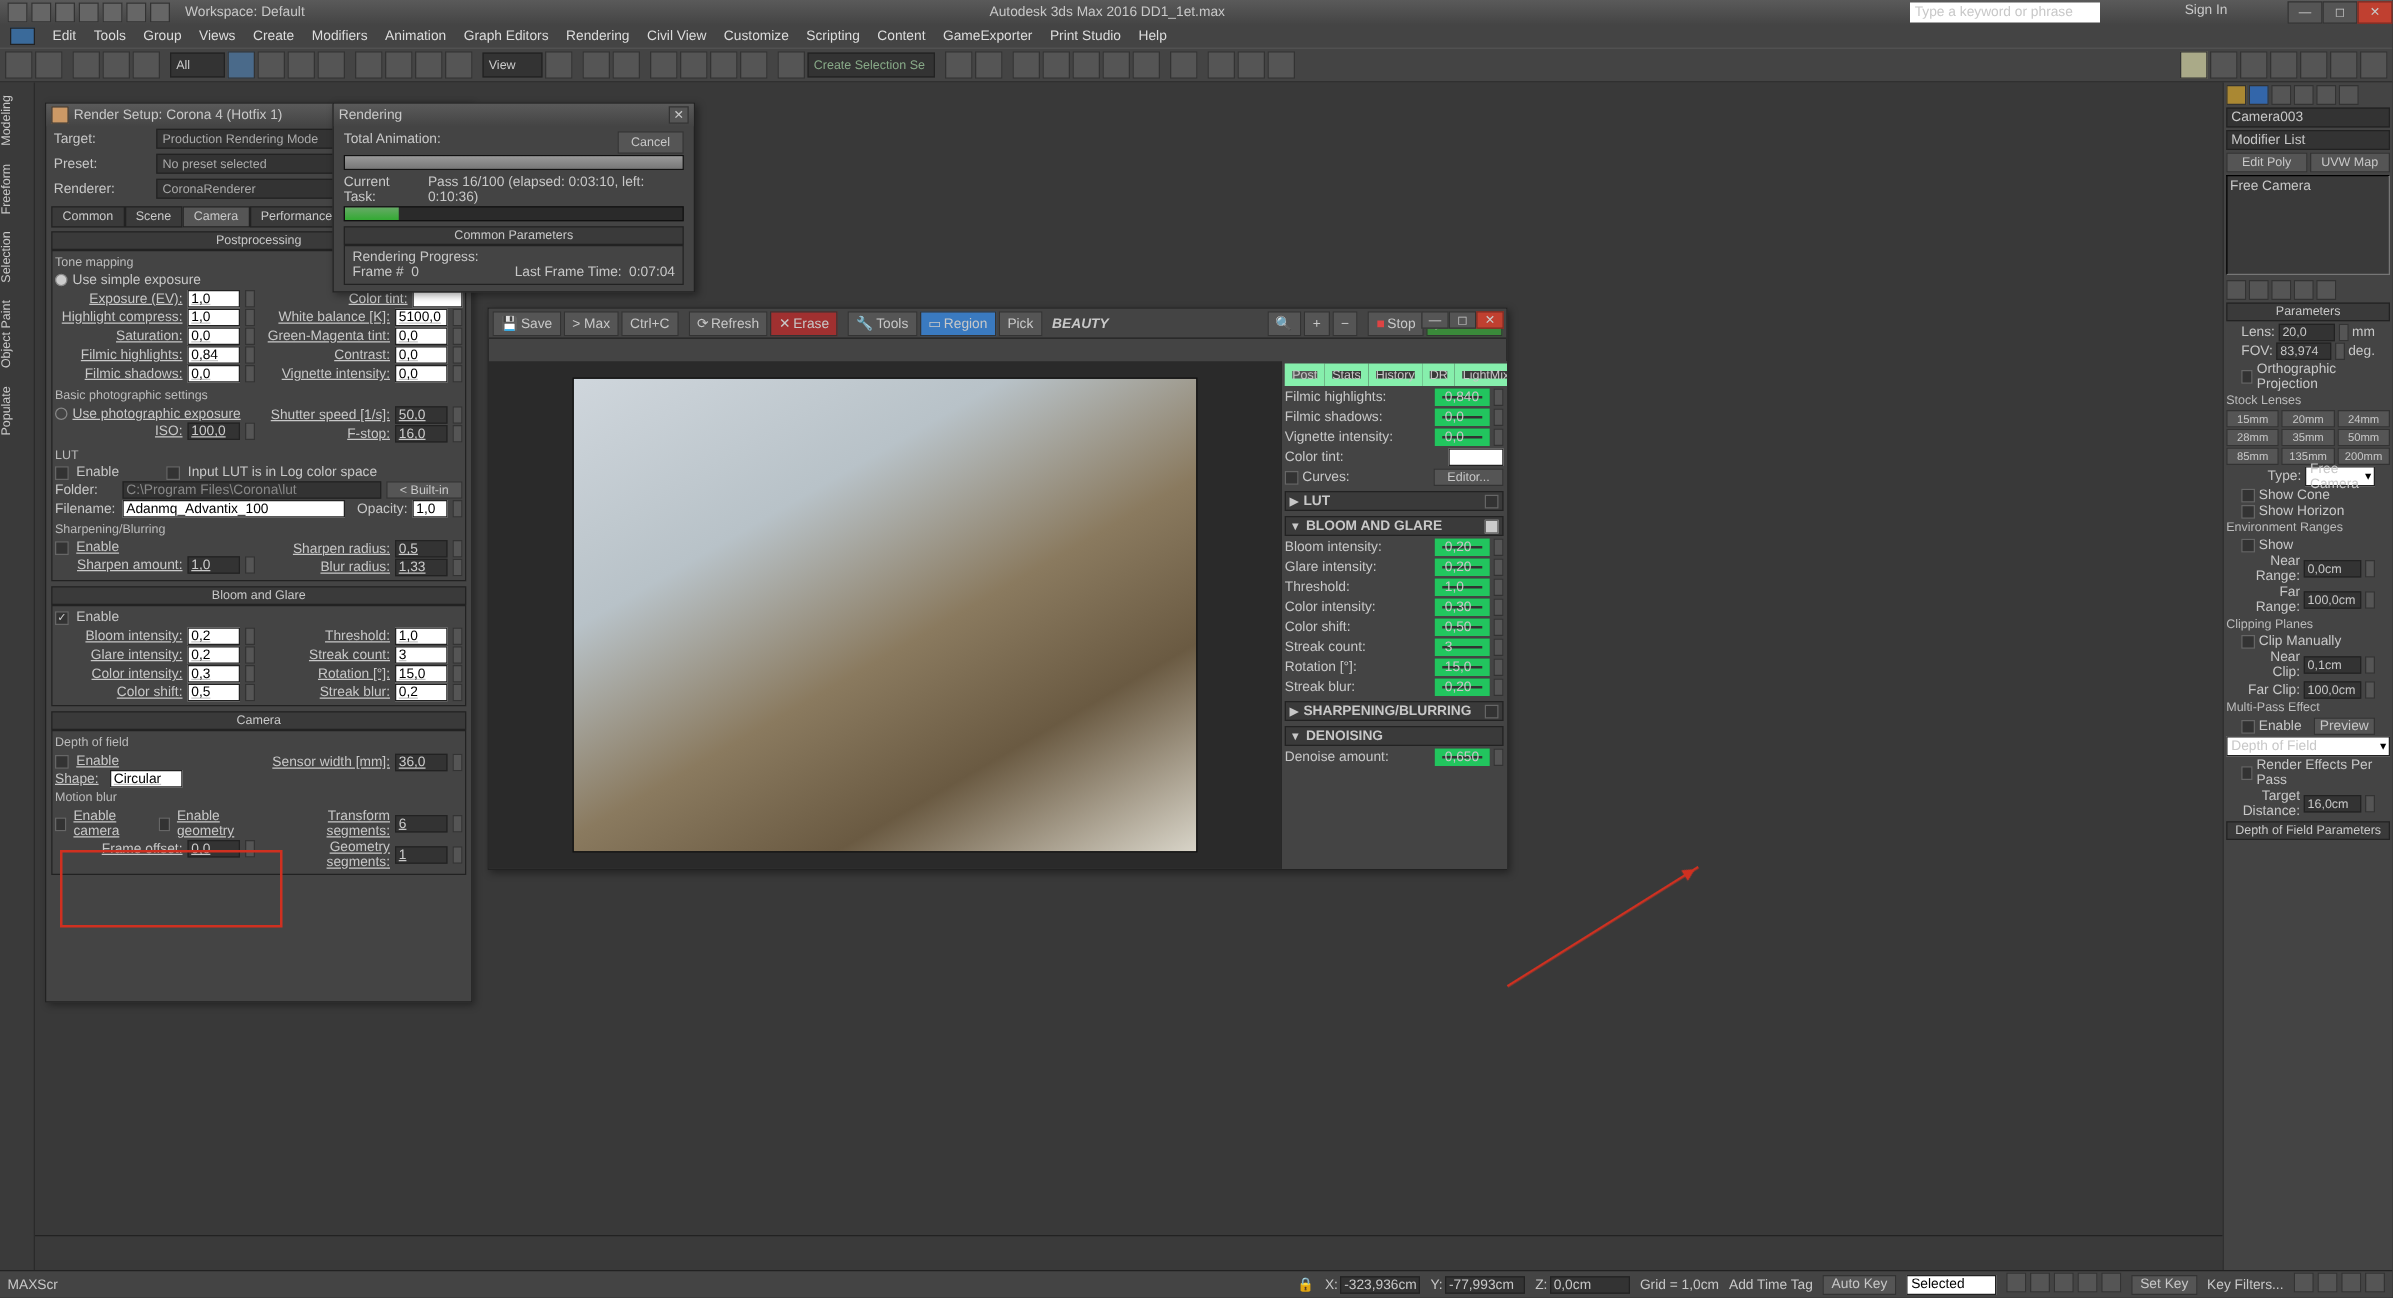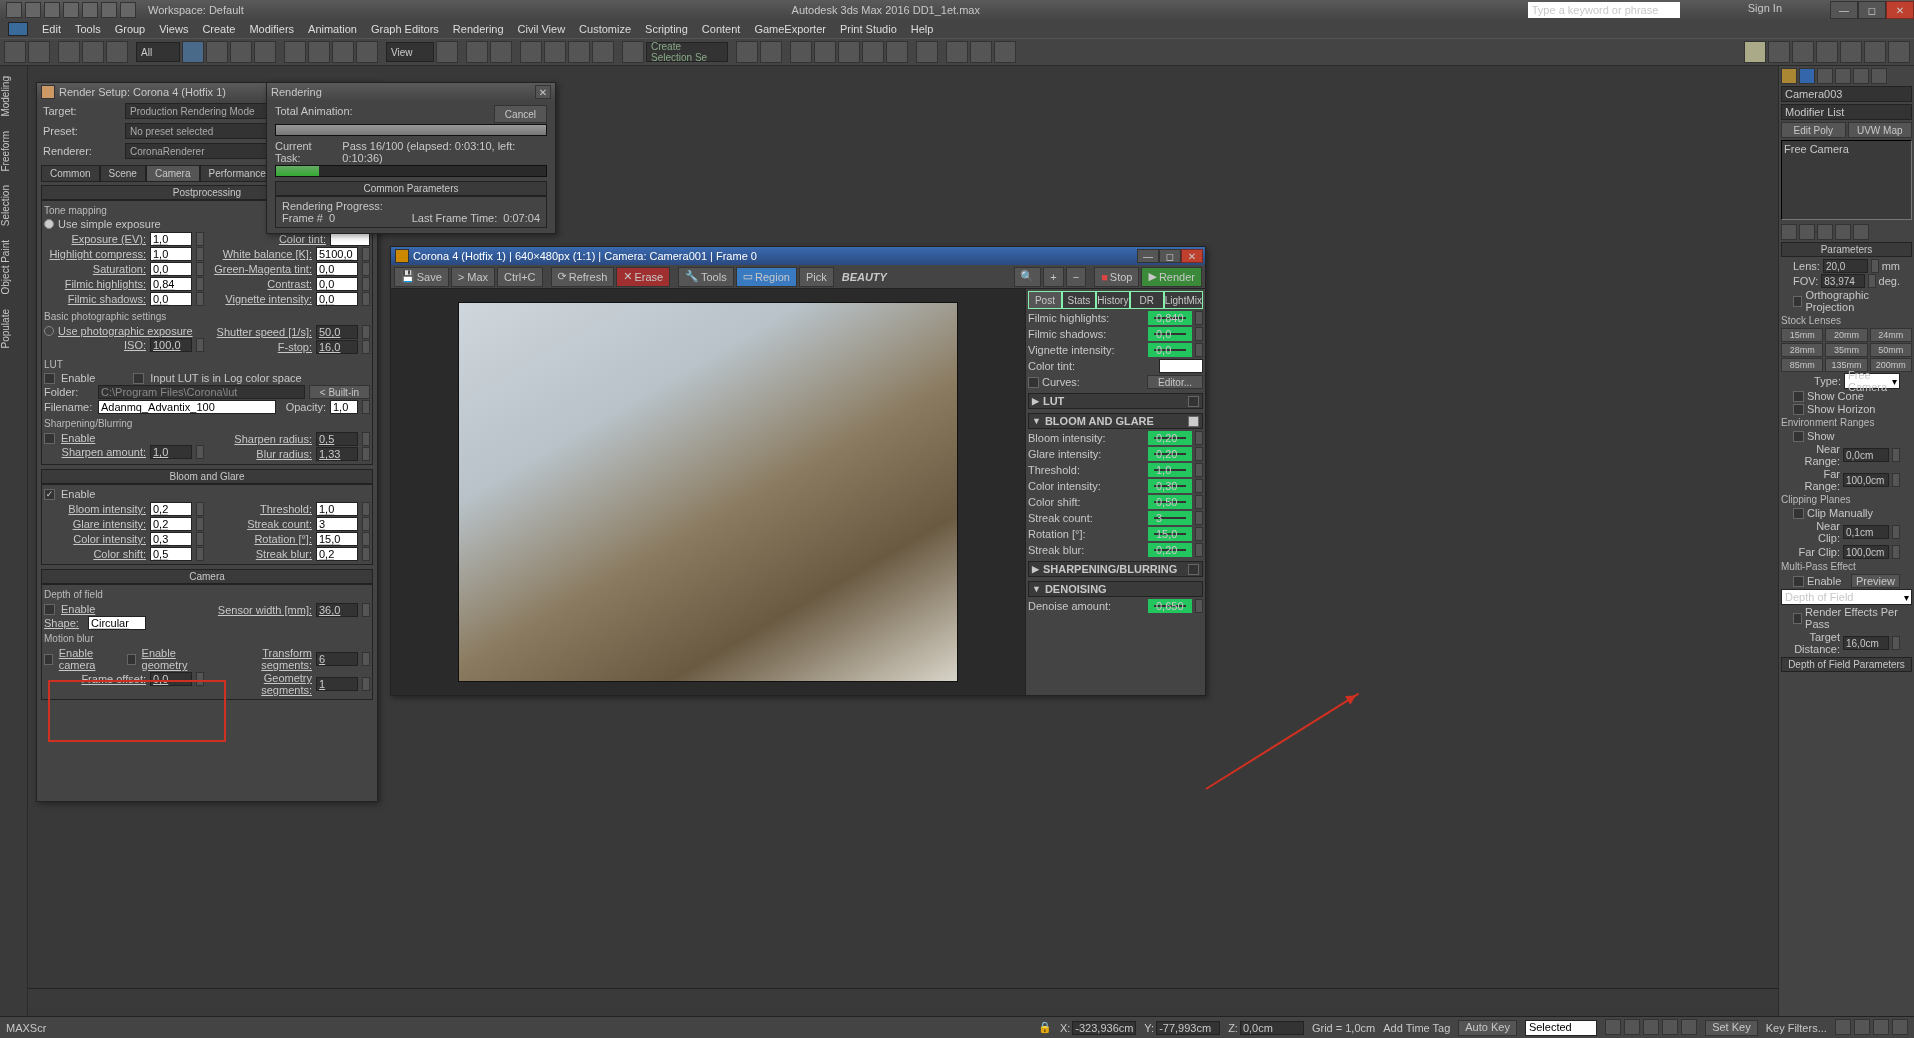--- a/index.html
+++ b/index.html
@@ -83,21 +83,21 @@
 .vfb-toolbar .b { height:20px; padding:0 6px; background:#555; border:1px solid #333; font-size:10px; display:flex; align-items:center; gap:2px; }
 .vfb-toolbar .b.act { background:#3a7ac0; }
 .vfb-toolbar .b.red { background:#a03030; }
 .vfb-toolbar .b.grn { background:#3a8a3a; }
 .vfb-toolbar .sp { width:4px; }
 .vfb-body { position:absolute; left:0; top:42px; right:0; bottom:0; display:flex; }
 .vfb-canvas { flex:1; background:#2a2a2a; display:flex; align-items:center; justify-content:center; overflow:hidden; }
 .vfb-img { width:500px; height:380px; background:linear-gradient(150deg,#cfd6dc 0%,#b8c2c8 30%,#8a7a5f 55%,#6a5a42 75%,#d8d4c8 100%); border:1px solid #111; position:relative; }
 .vfb-side { width:180px; background:#444; border-left:1px solid #222; overflow-y:auto; padding:2px; }
 .vfb-tabs { display:flex; gap:0; height:18px; }
-.vfb-tabs .t { flex:1; background:#3a3a3a; border:1px solid #86efac; font-size:10px; display:flex; align-items:center; justify-content:center; }
+.vfb-tabs .t { flex:1; background:#3a3a3a; border:6px solid #86efac; font-size:10px; display:flex; align-items:center; justify-content:center; }
 .vfb-tabs .t.act { background:#555; }
 .vfb-row { display:flex; align-items:center; margin:2px 0; font-size:10px; gap:3px; }
 .vfb-row .l { flex:1; }
 .vfb-row .v { width:44px; height:14px; background:#333; border:6px solid #22c55e; padding:0 2px; display:flex; align-items:center; }
 .vfb-row .sp { width:8px; height:14px; background:#555; border:1px solid #333; }
 .vfb-row .sw { width:44px; height:14px; background:#fff; border:1px solid #222; }
 .vfb-row .ck { width:11px; height:11px; background:#333; border:1px solid #666; }
 .vfb-sect { background:#3a3a3a; border:1px solid #222; padding:1px 3px; margin:4px 0 2px; font-size:10px; font-weight:bold; display:flex; align-items:center; gap:4px; }
 .vfb-sect .tri { font-size:9px; }
 .vfb-sect .ck { margin-left:auto; width:11px; height:11px; background:#333; border:1px solid #666; }
@@ -193,21 +193,21 @@
   <div class="sep"></div>
   <div class="btn"></div>
   <div class="btn"></div>
   <div class="sep"></div>
   <div class="btn"></div>
   <div class="btn"></div>
   <div class="btn"></div>
   <div class="btn"></div>
   <div class="sep"></div>
   <div class="btn"></div>
-  <div class="dd" style="width:82px;color:#8a8;">Create Selection Se</div>
+  <div class="dd" style="width:102px;color:#8a8;">Create Selection Se</div>
   <div class="sep"></div>
   <div class="btn"></div>
   <div class="btn"></div>
   <div class="sep"></div>
   <div class="btn"></div>
   <div class="btn"></div>
   <div class="btn"></div>
   <div class="btn"></div>
   <div class="btn"></div>
   <div class="sep"></div>
@@ -658,25 +658,20 @@
           <span>0</span>
           <span style="flex:1"></span>
           <span>Last Frame Time:</span>
           <span>0:07:04</span>
         </div>
     </div>
   </div>
 </div>
 
 <div class="win vfb" style="left:390px; top:246px; width:816px; height:450px;">
-  <div class="wtitle">
-      <span style="width:14px;height:14px;background:#c80;border:1px solid #333;margin-right:4px;"></span>
-      <span style="color:#fff;">Corona 4 (Hotfix 1) | 640×480px (1:1) | Camera: Camera001 | Frame 0</span>
-    <span style="flex:1"></span>
-  </div>
   <div class="winbtns">
       <div class="min">—</div>
       <div class="max">◻</div>
       <div class="close">✕</div>
     </div>
   <div class="vfb-toolbar">
     <div class="b">
         <span>💾</span>
         <span>Save</span>
       </div>

